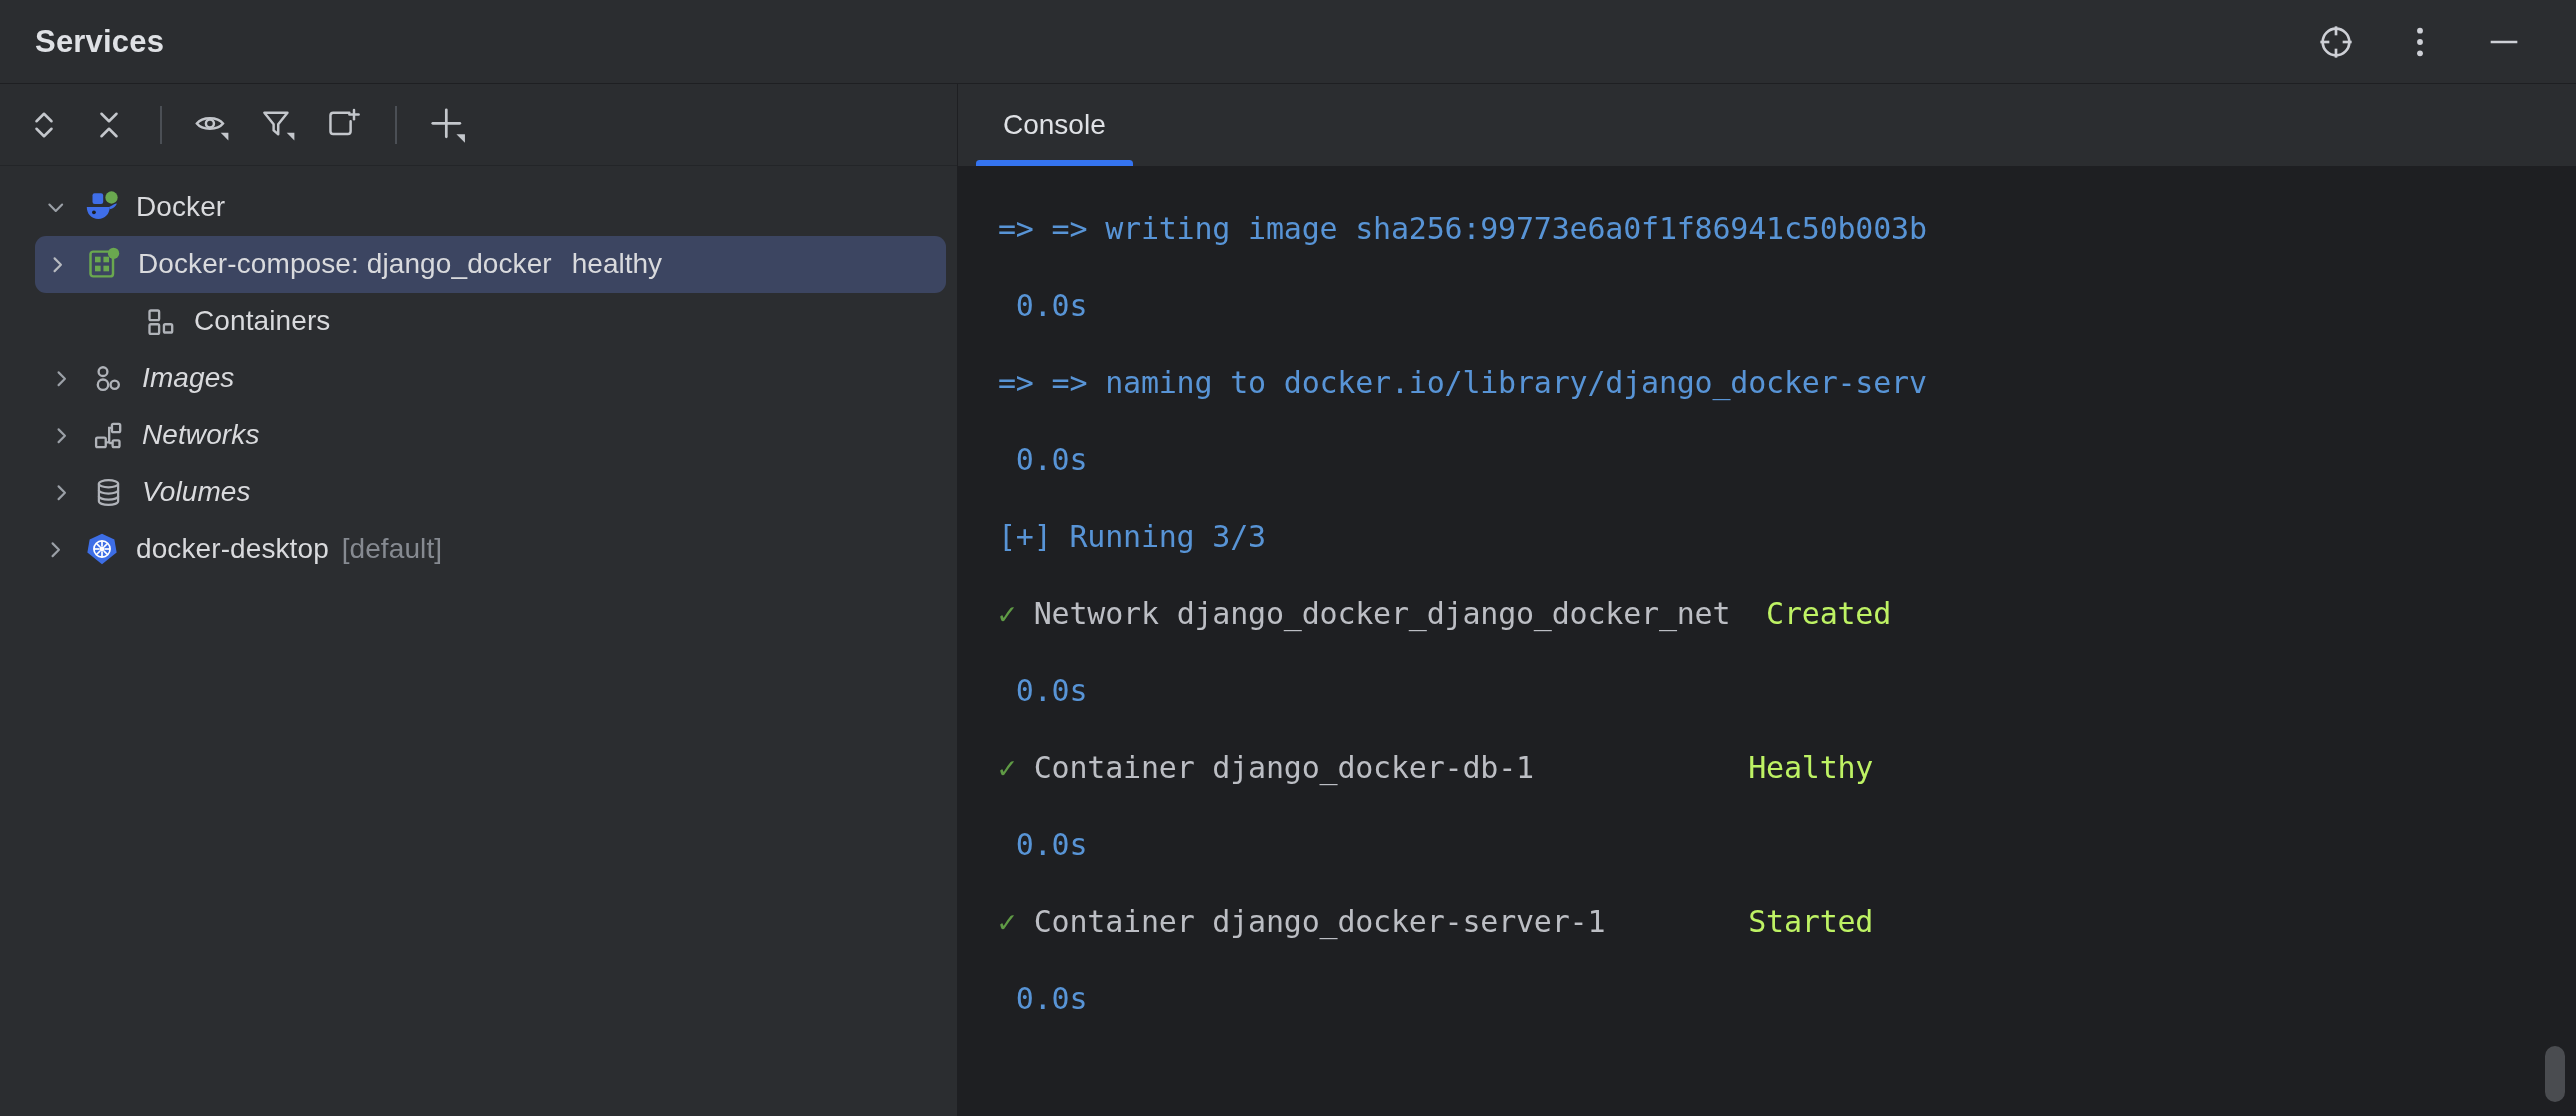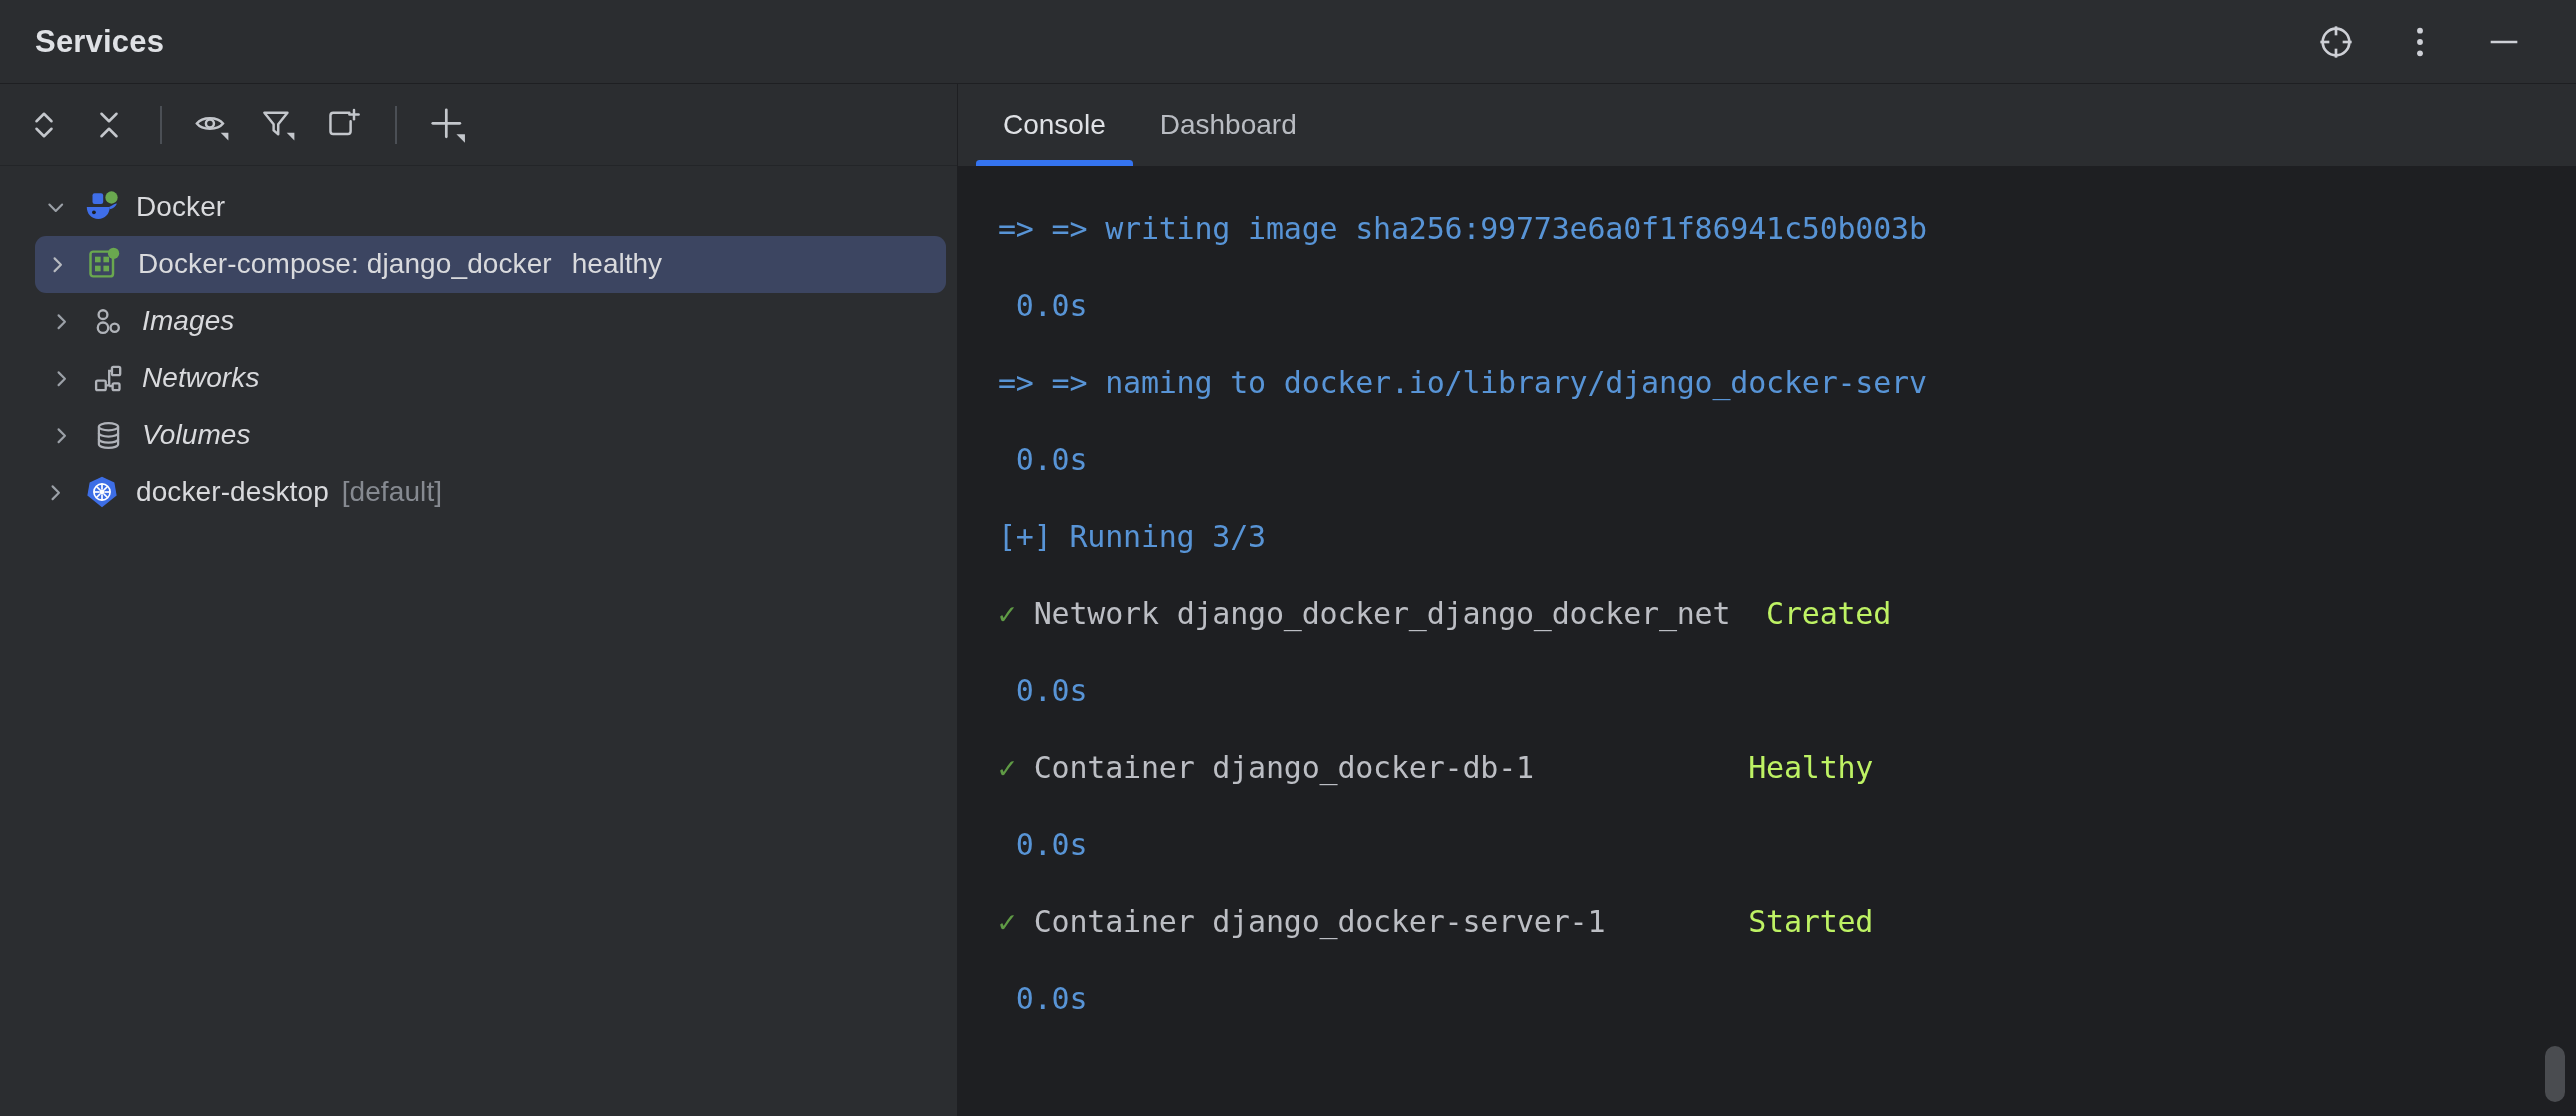--- a/index.html
+++ b/index.html
@@ -336,20 +336,30 @@
               <rect x="15.5" y="9.5" width="5" height="5" fill="#6aa84f"></rect>
               <rect x="8" y="17.5" width="5" height="5" fill="#6aa84f"></rect>
               <rect x="15.5" y="17.5" width="5" height="5" fill="#6aa84f"></rect>
               <circle cx="24.5" cy="6.5" r="5" fill="#6aa84f"></circle>
             </svg>
           </span>
           <span class="row-label">Docker-compose: django_docker</span>
           <span class="row-suffix">healthy</span>
         </div>
 
+        <div class="tree-row indent-2-noc">
+          <span class="row-icon">
+            <svg width="33" height="33" viewBox="0 0 24 24" fill="none" stroke="#b0b3b9" stroke-width="1.7">
+              <rect x="4" y="4" width="7" height="7" rx="1"></rect>
+              <rect x="4" y="14" width="7" height="7" rx="1"></rect>
+              <rect x="14.5" y="14" width="6" height="6" rx="1"></rect>
+            </svg>
+          </span>
+          <span class="row-label">Containers</span>
+        </div>
 
         <div class="tree-row indent-2">
           <span class="chev">
             <svg width="25.5" height="25.5" viewBox="0 0 24 24" fill="none" stroke="#9ba0a7" stroke-width="2" stroke-linecap="round" stroke-linejoin="round">
               <polyline points="9,6 15,12 9,18"></polyline>
             </svg>
           </span>
           <span class="row-icon">
             <svg width="33" height="33" viewBox="0 0 24 24" fill="none" stroke="#b0b3b9" stroke-width="1.7">
               <circle cx="8" cy="7" r="3.2"></circle>
@@ -422,21 +432,20 @@
           <span class="row-label dim">[default]</span>
         </div>
 
       </div>
     </div>
 
     <div class="right-panel">
 
       <div class="tabs">
         <div class="tab active">Console</div>
-        <div class="tab">Dashboard</div>
       </div>
 
       <div class="console">
         <div class="cline"><span class="c-blue">=&gt; =&gt; writing image sha256:99773e6a0f1f86941c50b003b</span></div>
         <div class="cline"><span class="c-blue"> 0.0s</span></div>
         <div class="cline"><span class="c-blue">=&gt; =&gt; naming to docker.io/library/django_docker-serv</span></div>
         <div class="cline"><span class="c-blue"> 0.0s</span></div>
         <div class="cline"><span class="c-blue">[+] Running 3/3</span></div>
         <div class="cline"><span class="c-check">✓ </span><span class="c-grey">Network django_docker_django_docker_net  </span><span class="c-green">Created</span></div>
         <div class="cline"><span class="c-blue"> 0.0s</span></div>

